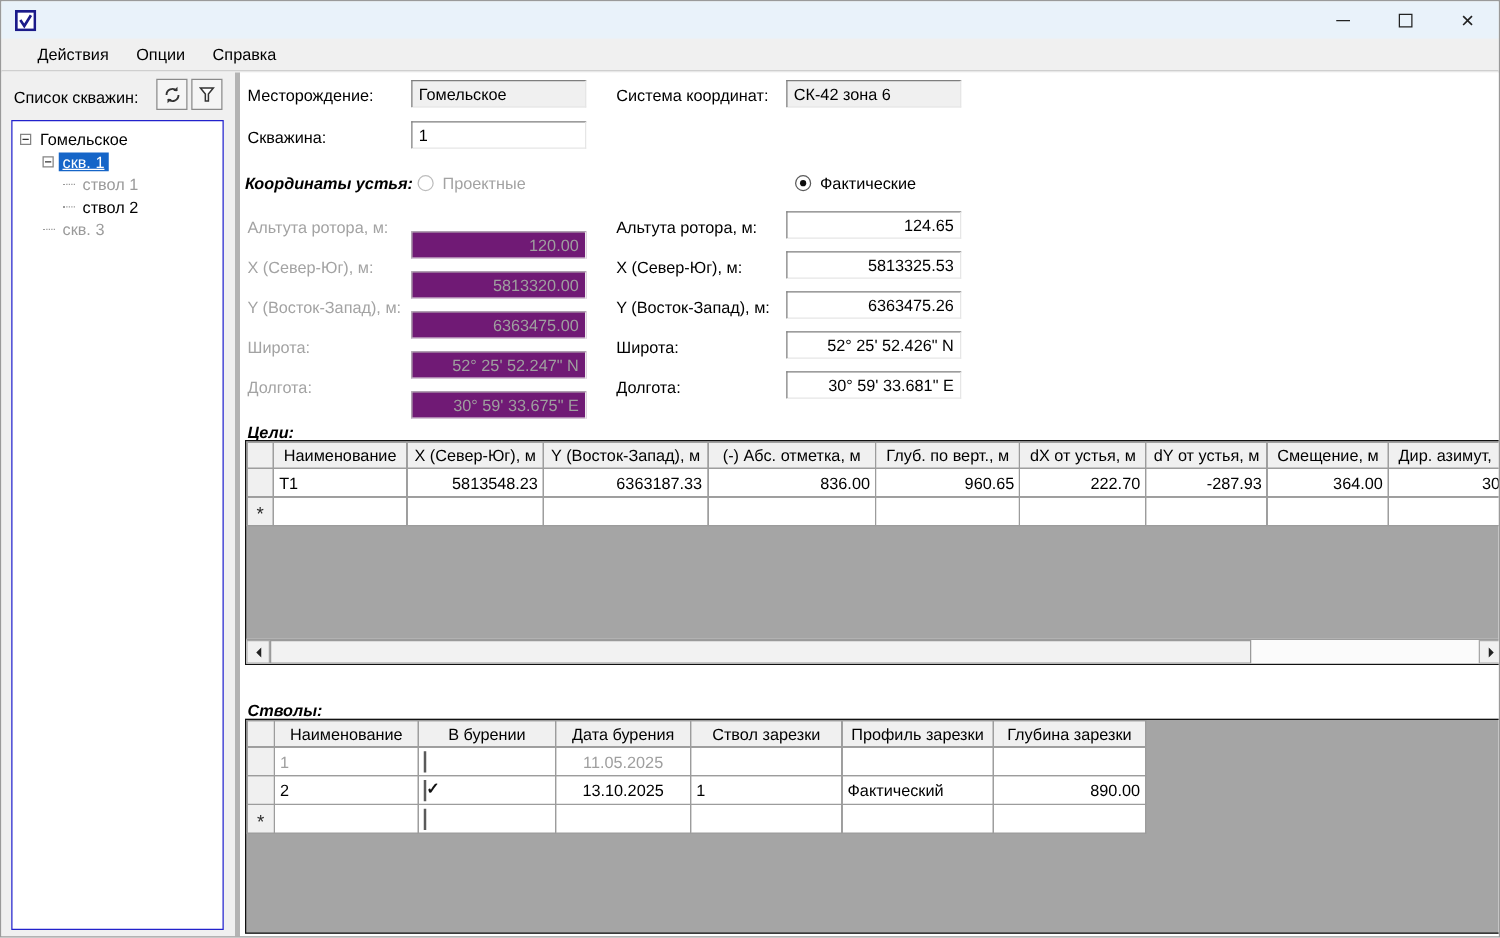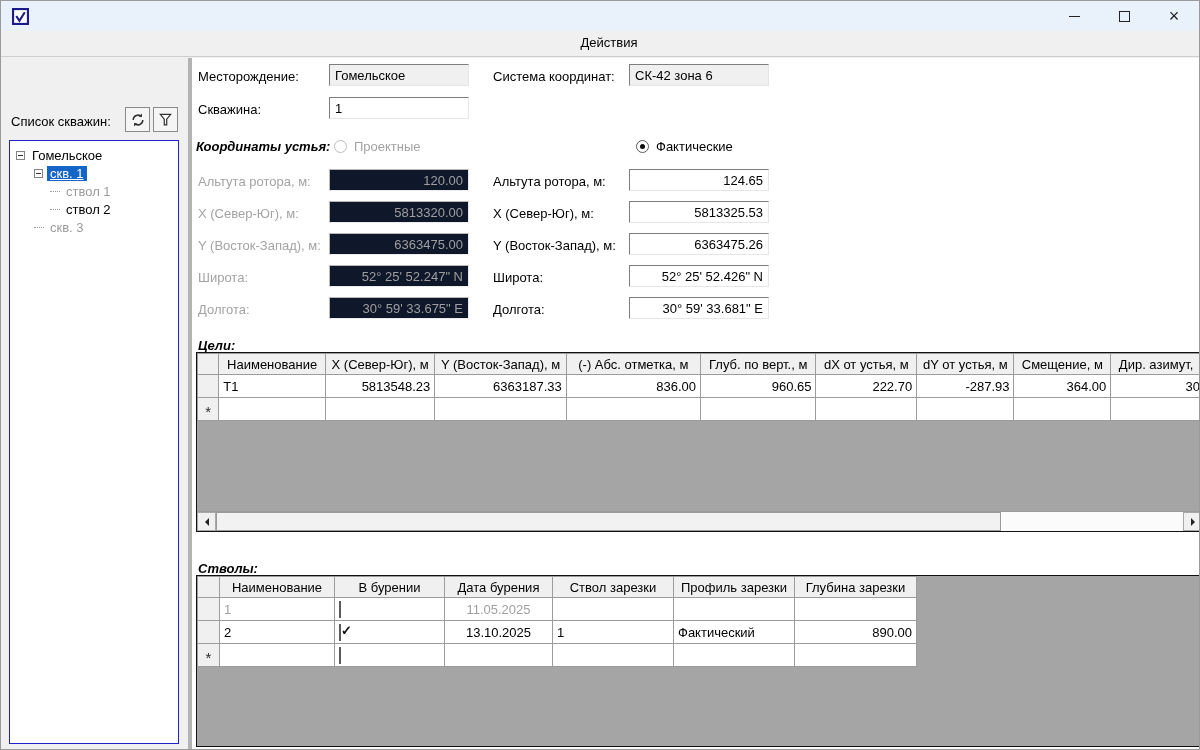--- a/index.html
+++ b/index.html
@@ -12,26 +12,26 @@
   .app-icon { width:17px; height:17px; margin:0 8px 0 11px; }
   .title-text { font-size:13px; color:#111; }
   .win-controls { margin-left:auto; display:flex; }
   .win-btn { width:50px; height:30px; display:flex; align-items:center; justify-content:center; cursor:default; }
   .glyph-min { width:11px; height:1px; background:#222; display:block; }
   .glyph-max { width:11px; height:11px; border:1px solid #222; display:block; }
   .glyph-close { font-size:18px; line-height:18px; color:#222; }
 
   
   .menubar { height:26px; background:#f0f0f0; display:flex; align-items:center;
-             border-bottom:1px solid #cfcfcf; padding-left:18px;flex-direction:column; }
+             border-bottom:1px solid #cfcfcf; padding-left:18px; }
   .menu-item { padding:4px 11px; }
 
   
   .content { position:absolute; top:57px; left:0; right:0; bottom:0; display:flex; }
-  .lpanel { width:187px; background:#f0f0f0; position:relative;margin-top:44px; }
+  .lpanel { width:187px; background:#f0f0f0; position:relative; }
   .vsplit { width:4px; background:#b3b3b3; }
   .rpanel { flex:1; background:#ffffff; position:relative; overflow:hidden; }
 
   
   .lp-label { position:absolute; left:10px; top:12px; }
   .tool-btn { position:absolute; top:5px; width:25px; height:25px; background:#f5f5f5;
               border:1px solid #8a8a8a; display:flex; align-items:center; justify-content:center; }
   .tool-btn.refresh { left:124px; }
   .tool-btn.filter  { left:152px; }
   .treebox { position:absolute; left:8px; top:38px; width:170px; bottom:5px;
@@ -47,21 +47,21 @@
 
   
   .lbl { position:absolute; white-space:nowrap; }
   .lbl.dis { color:#a3a3a3; }
   .seclbl { font-weight:bold; font-style:italic; }
   .tb { position:absolute; height:22px; width:140px; background:#fff; padding:0 5px;
         border:1px solid; border-color:#7e7e7e #e6e6e6 #e6e6e6 #7e7e7e;
         display:flex; align-items:center; overflow:hidden; white-space:nowrap; }
   .tb.right { justify-content:flex-end; }
   .tb.ro  { background:#f0f0f0; }
-  .tb.dis { background:#0f172a; color:#9f9f9f; border-color:#b9b9b9 #ececec #ececec #b9b9b9; }
+  .tb.dis { background:#701a75; color:#9f9f9f; border-color:#b9b9b9 #ececec #ececec #b9b9b9;margin-top:16px; }
   .radio { position:absolute; width:13px; height:13px; border-radius:50%; background:#fff;
            border:1px solid #5a5a5a; }
   .radio.dis { border-color:#bdbdbd; }
   .radio.checked::after { content:""; position:absolute; left:3px; top:3px; width:5px; height:5px;
            border-radius:50%; background:#0b0b0b; }
 
   
   .grid { position:absolute; background:#a5a5a5; border:1px solid #111; overflow:hidden; }
   .grid table { border-collapse:collapse; table-layout:fixed;padding-left:11px; }
   .grid th, .grid td { border:1px solid #9c9c9c; font-weight:normal; overflow:hidden;

